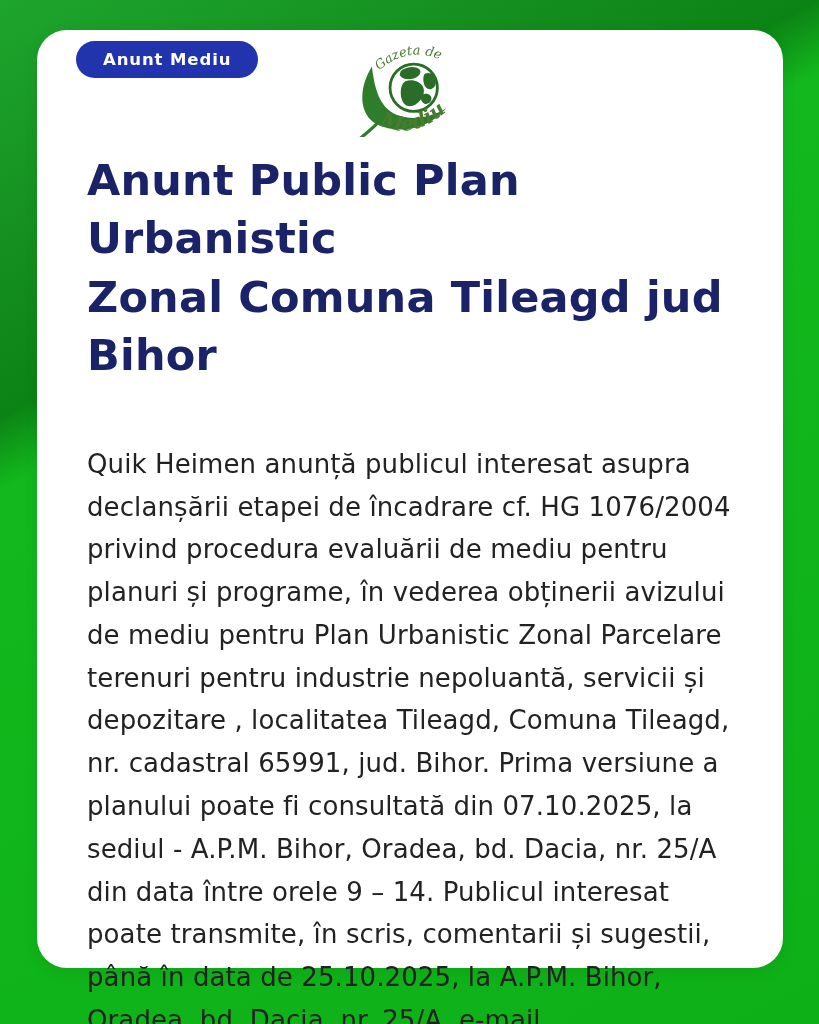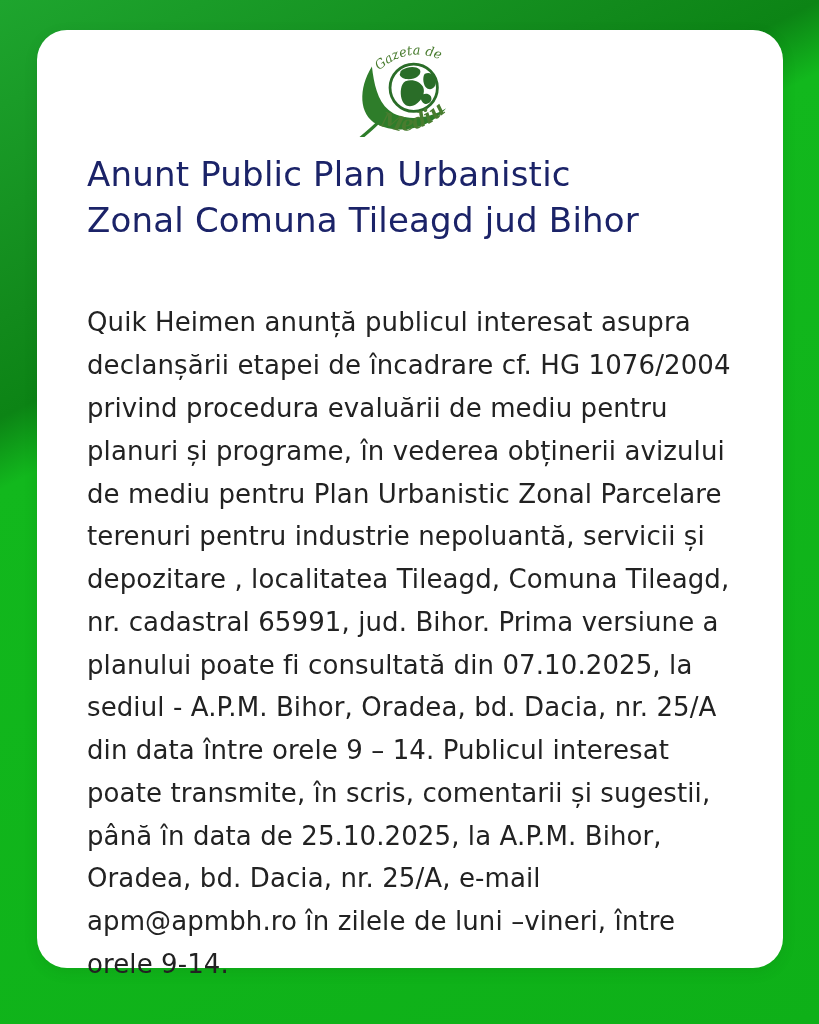--- a/index.html
+++ b/index.html
@@ -54,41 +54,42 @@
     width:118px;
     height:104px;
   }
   .logo text{
     font-family:"DejaVu Serif", serif;
     font-style:italic;
     fill:var(--logo-text-green);
   }
   .heading{
     margin:14px 44px 0 50px;
-    font-size:34px;
+    font-size:43px;
     line-height:1.36;
-    font-weight:normal;
+    font-weight:bold;
     color:var(--heading-navy);
     letter-spacing:0.2px;
     white-space:pre-line;
   }
   .body-text{
     margin:58px 42px 0 50px;
     font-size:26px;
     line-height:1.645;
     color:var(--body-ink);
     letter-spacing:0.1px;
   }
 </style>
 </head>
 <body>
 
 <div class="page">
   <div class="card">
 
+    <button class="badge">Anunt Mediu</button>
 
     <svg class="logo" viewBox="0 0 120 112" xmlns="http://www.w3.org/2000/svg">
       <defs>
         <path id="arcTop" d="M 16,52 Q 56,4 106,36" fill="none"></path>
         <path id="arcBottom" d="M 20,94 Q 64,124 112,72" fill="none"></path>
       </defs>
 
       <g>
         <circle cx="64" cy="59" r="25.5" fill="#ffffff" stroke="#2a6d28" stroke-width="3"></circle>
         <path d="M50,41 C56,36 66,35 70,39 C73,42 70,47 64,49 C57,51 50,49 49,45 Z" fill="#2a6d28"></path>

